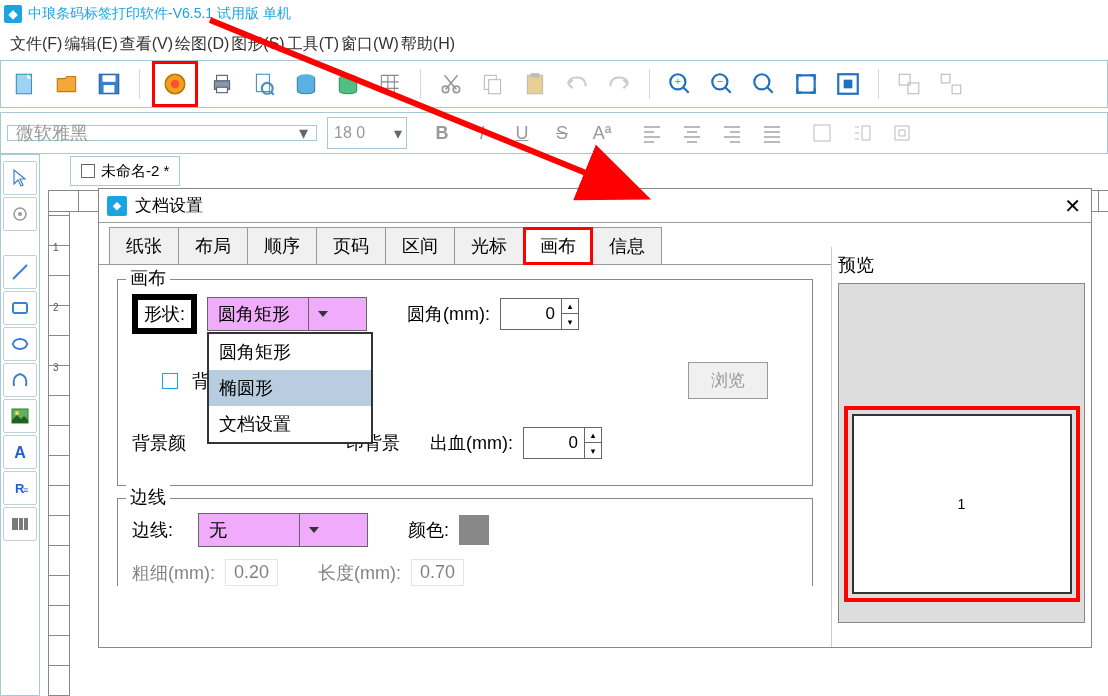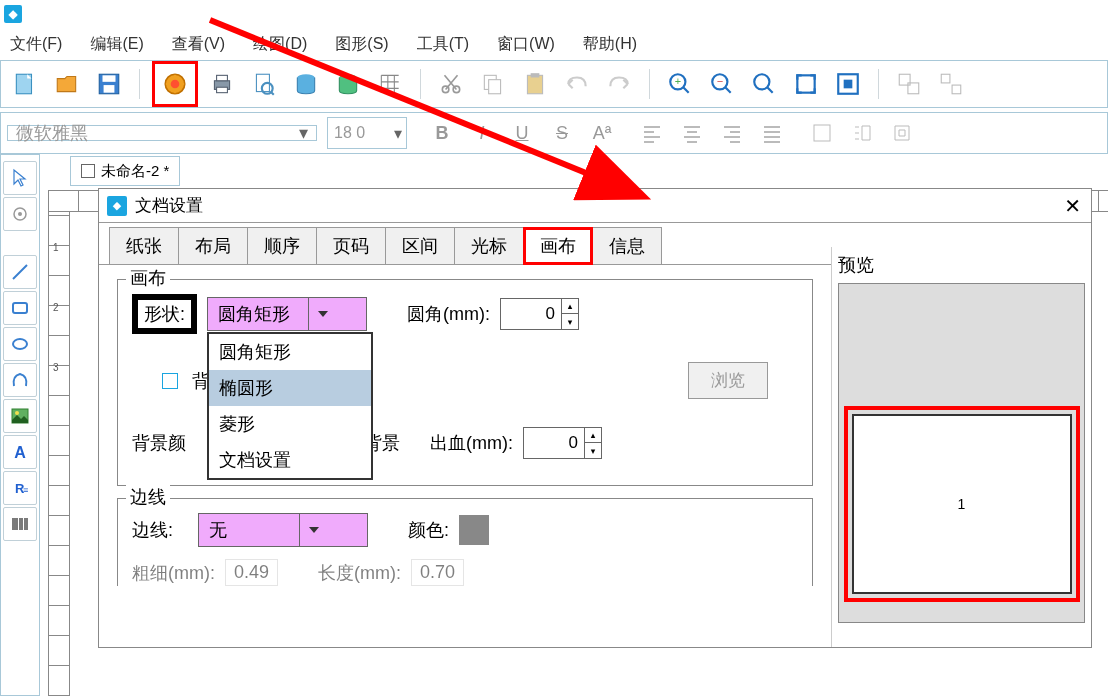--- a/index.html
+++ b/index.html
@@ -2,21 +2,21 @@
 <html><head>
   <meta charset="utf-8">
   <style>
     * { box-sizing: border-box; margin: 0; padding: 0; font-family: "Microsoft YaHei", sans-serif; }
     body { width: 1108px; height: 696px; background: #fff; overflow: hidden; position: relative; }
     
     .titlebar { height: 28px; display: flex; align-items: center; padding: 0 4px; background: #fff; }
     .titlebar .app-icon { width: 18px; height: 18px; background: #1aa5e0; display: inline-flex; align-items: center; justify-content: center; color: #fff; font-size: 12px; margin-right: 6px; border-radius: 2px; }
     .titlebar .title { color: #1aa5e0; font-size: 14px; }
     
-    .menubar { height: 32px; display: flex; align-items: center; padding: 0 10px; gap: 28px; }
+    .menubar { height: 32px; display: flex; align-items: center; padding: 0 10px; gap: 2px; }
     .menubar .menu-item { font-size: 16px; color: #333; cursor: pointer; }
     
     .toolbar { height: 48px; border: 1px solid #a8c8d8; background: #fff; display: flex; align-items: center; padding: 0 6px; gap: 6px; position: relative; }
     .toolbar .tb-btn { width: 36px; height: 36px; display: flex; align-items: center; justify-content: center; border-radius: 2px; }
     .toolbar .sep { width: 1px; height: 30px; background: #d0d8dc; margin: 0 6px; }
     .toolbar .highlight-red { border: 3px solid #ff0000; padding: 2px; }
     
     .format-bar { height: 42px; display: flex; align-items: center; padding: 0 6px; gap: 10px; border: 1px solid #a8c8d8; margin-top: 4px; }
     .font-select { width: 310px; height: 16px; border: 1px solid #a8c8d8; color: #999; font-size: 18px; padding: 0 8px; display: flex; align-items: center; position: relative; }
     .font-select::after { content: "▾"; position: absolute; right: 8px; color: #666; }
@@ -82,20 +82,21 @@
     .arrow-svg { position: absolute; top: 0; left: 170px; z-index: 50; pointer-events: none; }
     
     .icon-svg { width: 26px; height: 26px; }
     .ruler-label { position: absolute; font-size: 10px; color: #555; }
   </style>
 </head>
 <body>
 
 <div class="titlebar">
   <span class="app-icon">◆</span>
+  <span class="title">中琅条码标签打印软件-V6.5.1 试用版 单机</span>
 </div>
 
 <div class="menubar">
   <span class="menu-item">文件(F)</span>
   <span class="menu-item">编辑(E)</span>
   <span class="menu-item">查看(V)</span>
   <span class="menu-item">绘图(D)</span>
   <span class="menu-item">图形(S)</span>
   <span class="menu-item">工具(T)</span>
   <span class="menu-item">窗口(W)</span>
@@ -388,21 +389,20 @@
                 <div class="combo" style="min-width:160px">
                   <span class="combo-text">圆角矩形</span>
                   <span class="combo-btn">
                       <svg viewBox="0 0 10 6">
                         <path d="M0 0 L10 0 L5 6 Z" fill="#333"></path>
                       </svg>
                     </span>
                   <div class="dropdown">
                     <div class="dd-item">圆角矩形</div>
                     <div class="dd-item selected">椭圆形</div>
-                    <div class="dd-item">菱形</div>
                     <div class="dd-item">文档设置</div>
                   </div>
                 </div>
                 <span style="width:20px"></span>
                 <span>圆角(mm):</span>
                 <div class="num-input">
                   <input value="0" style="">
                   <div class="num-spin">
                       <div class="sp">▴</div>
                       <div class="sp">▾</div>
@@ -443,21 +443,21 @@
                         <path d="M0 0 L10 0 L5 6 Z" fill="#333"></path>
                       </svg>
                     </span>
                 </div>
                 <span style="width:20px"></span>
                 <span>颜色:</span>
                 <span class="color-swatch"></span>
               </div>
               <div class="form-row" style="opacity:0.5">
                 <span>粗细(mm):</span>
-                <span style="border:1px solid #ccc;padding:2px 8px">0.49</span>
+                <span style="border:1px solid #ccc;padding:2px 8px">0.20</span>
                 <span style="width:20px"></span>
                 <span>长度(mm):</span>
                 <span style="border:1px solid #ccc;padding:2px 8px">0.70</span>
               </div>
             </div>
           </div>
         </div>
         <div class="dialog-right">
           <div class="preview-label">预览</div>
           <div class="preview-panel">

